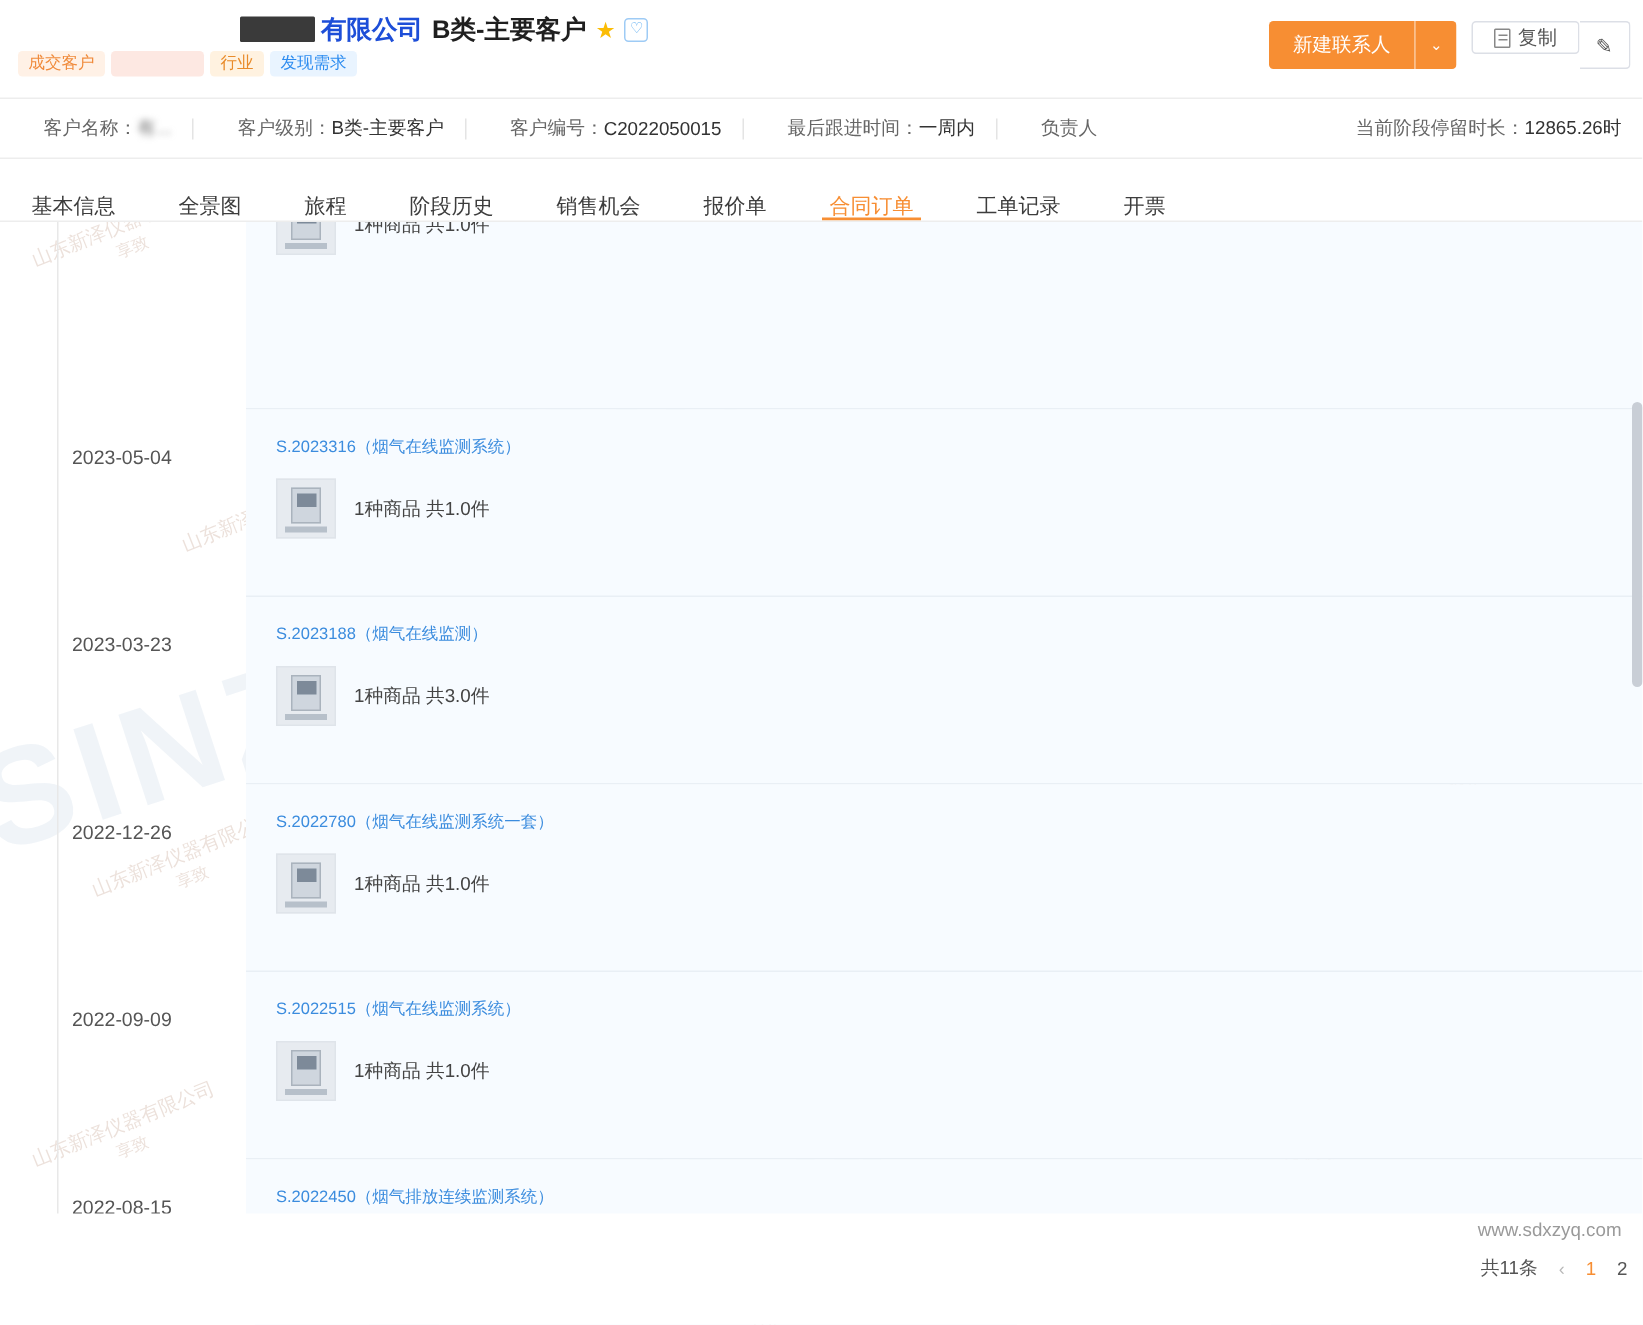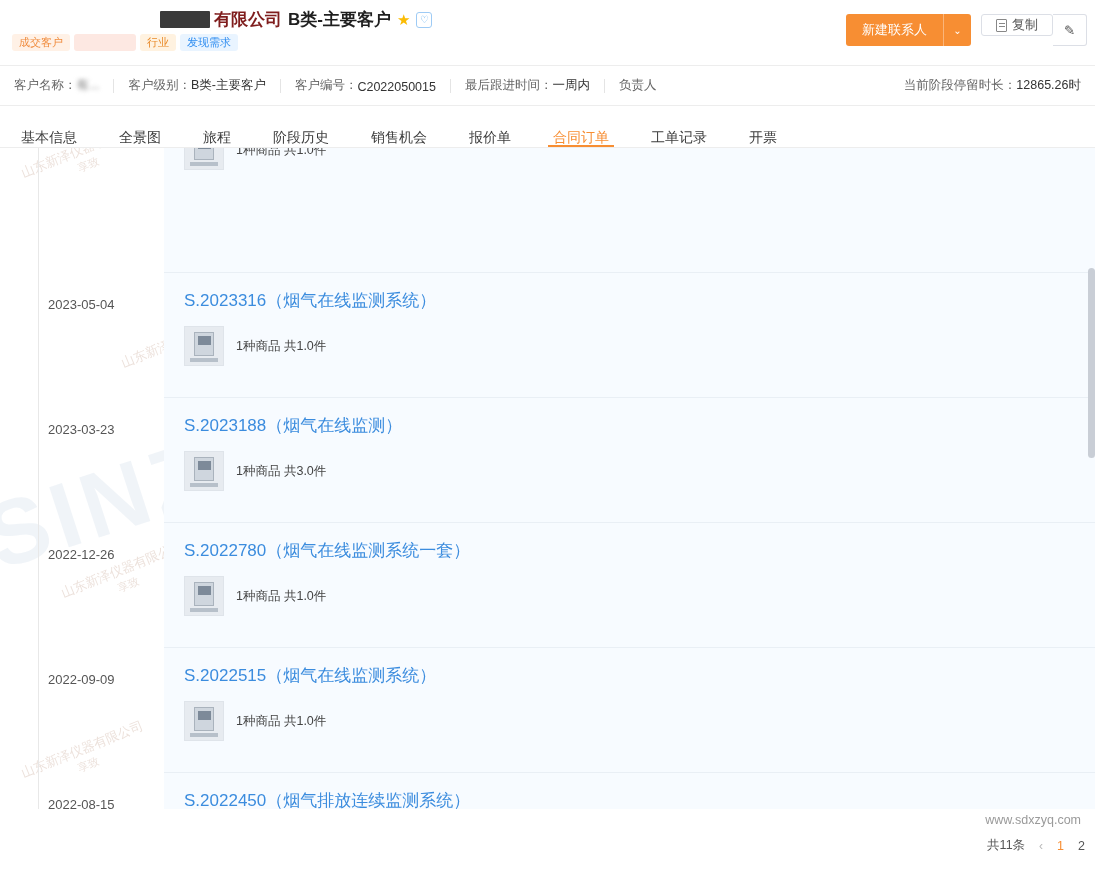--- a/index.html
+++ b/index.html
@@ -78,21 +78,21 @@
   .title-mask {
     width: 50px; height: 17px;
     background: #3a3a3a;
     display: inline-block;
     border-radius: 1px;
     margin-right: -2px;
   }
   .cust-title {
     font-size: 17px;
     font-weight: bold;
-    color: #7f1d1d;
+    color: #1d4ed8;
   }
   .cust-level {
     font-size: 17px;
     font-weight: bold;
     color: #1f1f1f;
   }
   .star-icon { color: #fbbc05; font-size: 15px; }
   .shield-icon {
     width: 16px; height: 16px;
     border: 1px solid #9ecbf5;
@@ -179,21 +179,21 @@
     position: relative;
     height: 40px;
     display: flex;
     align-items: center;
     border-bottom: 1px solid #ededed;
     font-size: 12.5px;
     color: #444;
     z-index: 10;
     background: #fff;
   }
-  .info-item { padding: 0 14px; display: flex; align-items: flex-end; white-space: nowrap; }
+  .info-item { padding: 0 14px; display: flex; align-items: center; white-space: nowrap; margin-left: 15px; }
   .info-item:first-child { padding-left: 14px; }
   .info-sep { width: 1px; height: 14px; background: #e4e4e4; }
   .info-label { color: #666; }
   .info-val { color: #333; }
   .blur-val {
     display: inline-block;
     color: #777;
     filter: blur(2.2px);
   }
   .strip-spacer { flex: 1; }
@@ -263,21 +263,21 @@
   }
   .tl-card {
     flex: 1;
     background: #f7fbff;
     border-bottom: 1px solid #e9eff5;
     padding: 16px 20px 18px 20px;
     min-height: 125px;
   }
   .order-link {
     color: #3b8cde;
-    font-size: 17px;
+    font-size: 11px;
     cursor: pointer;
     text-decoration: none;
   }
   .prod-row {
     display: flex;
     align-items: center;
     gap: 12px;
     margin-top: 14px;
   }
   .prod-thumb {

